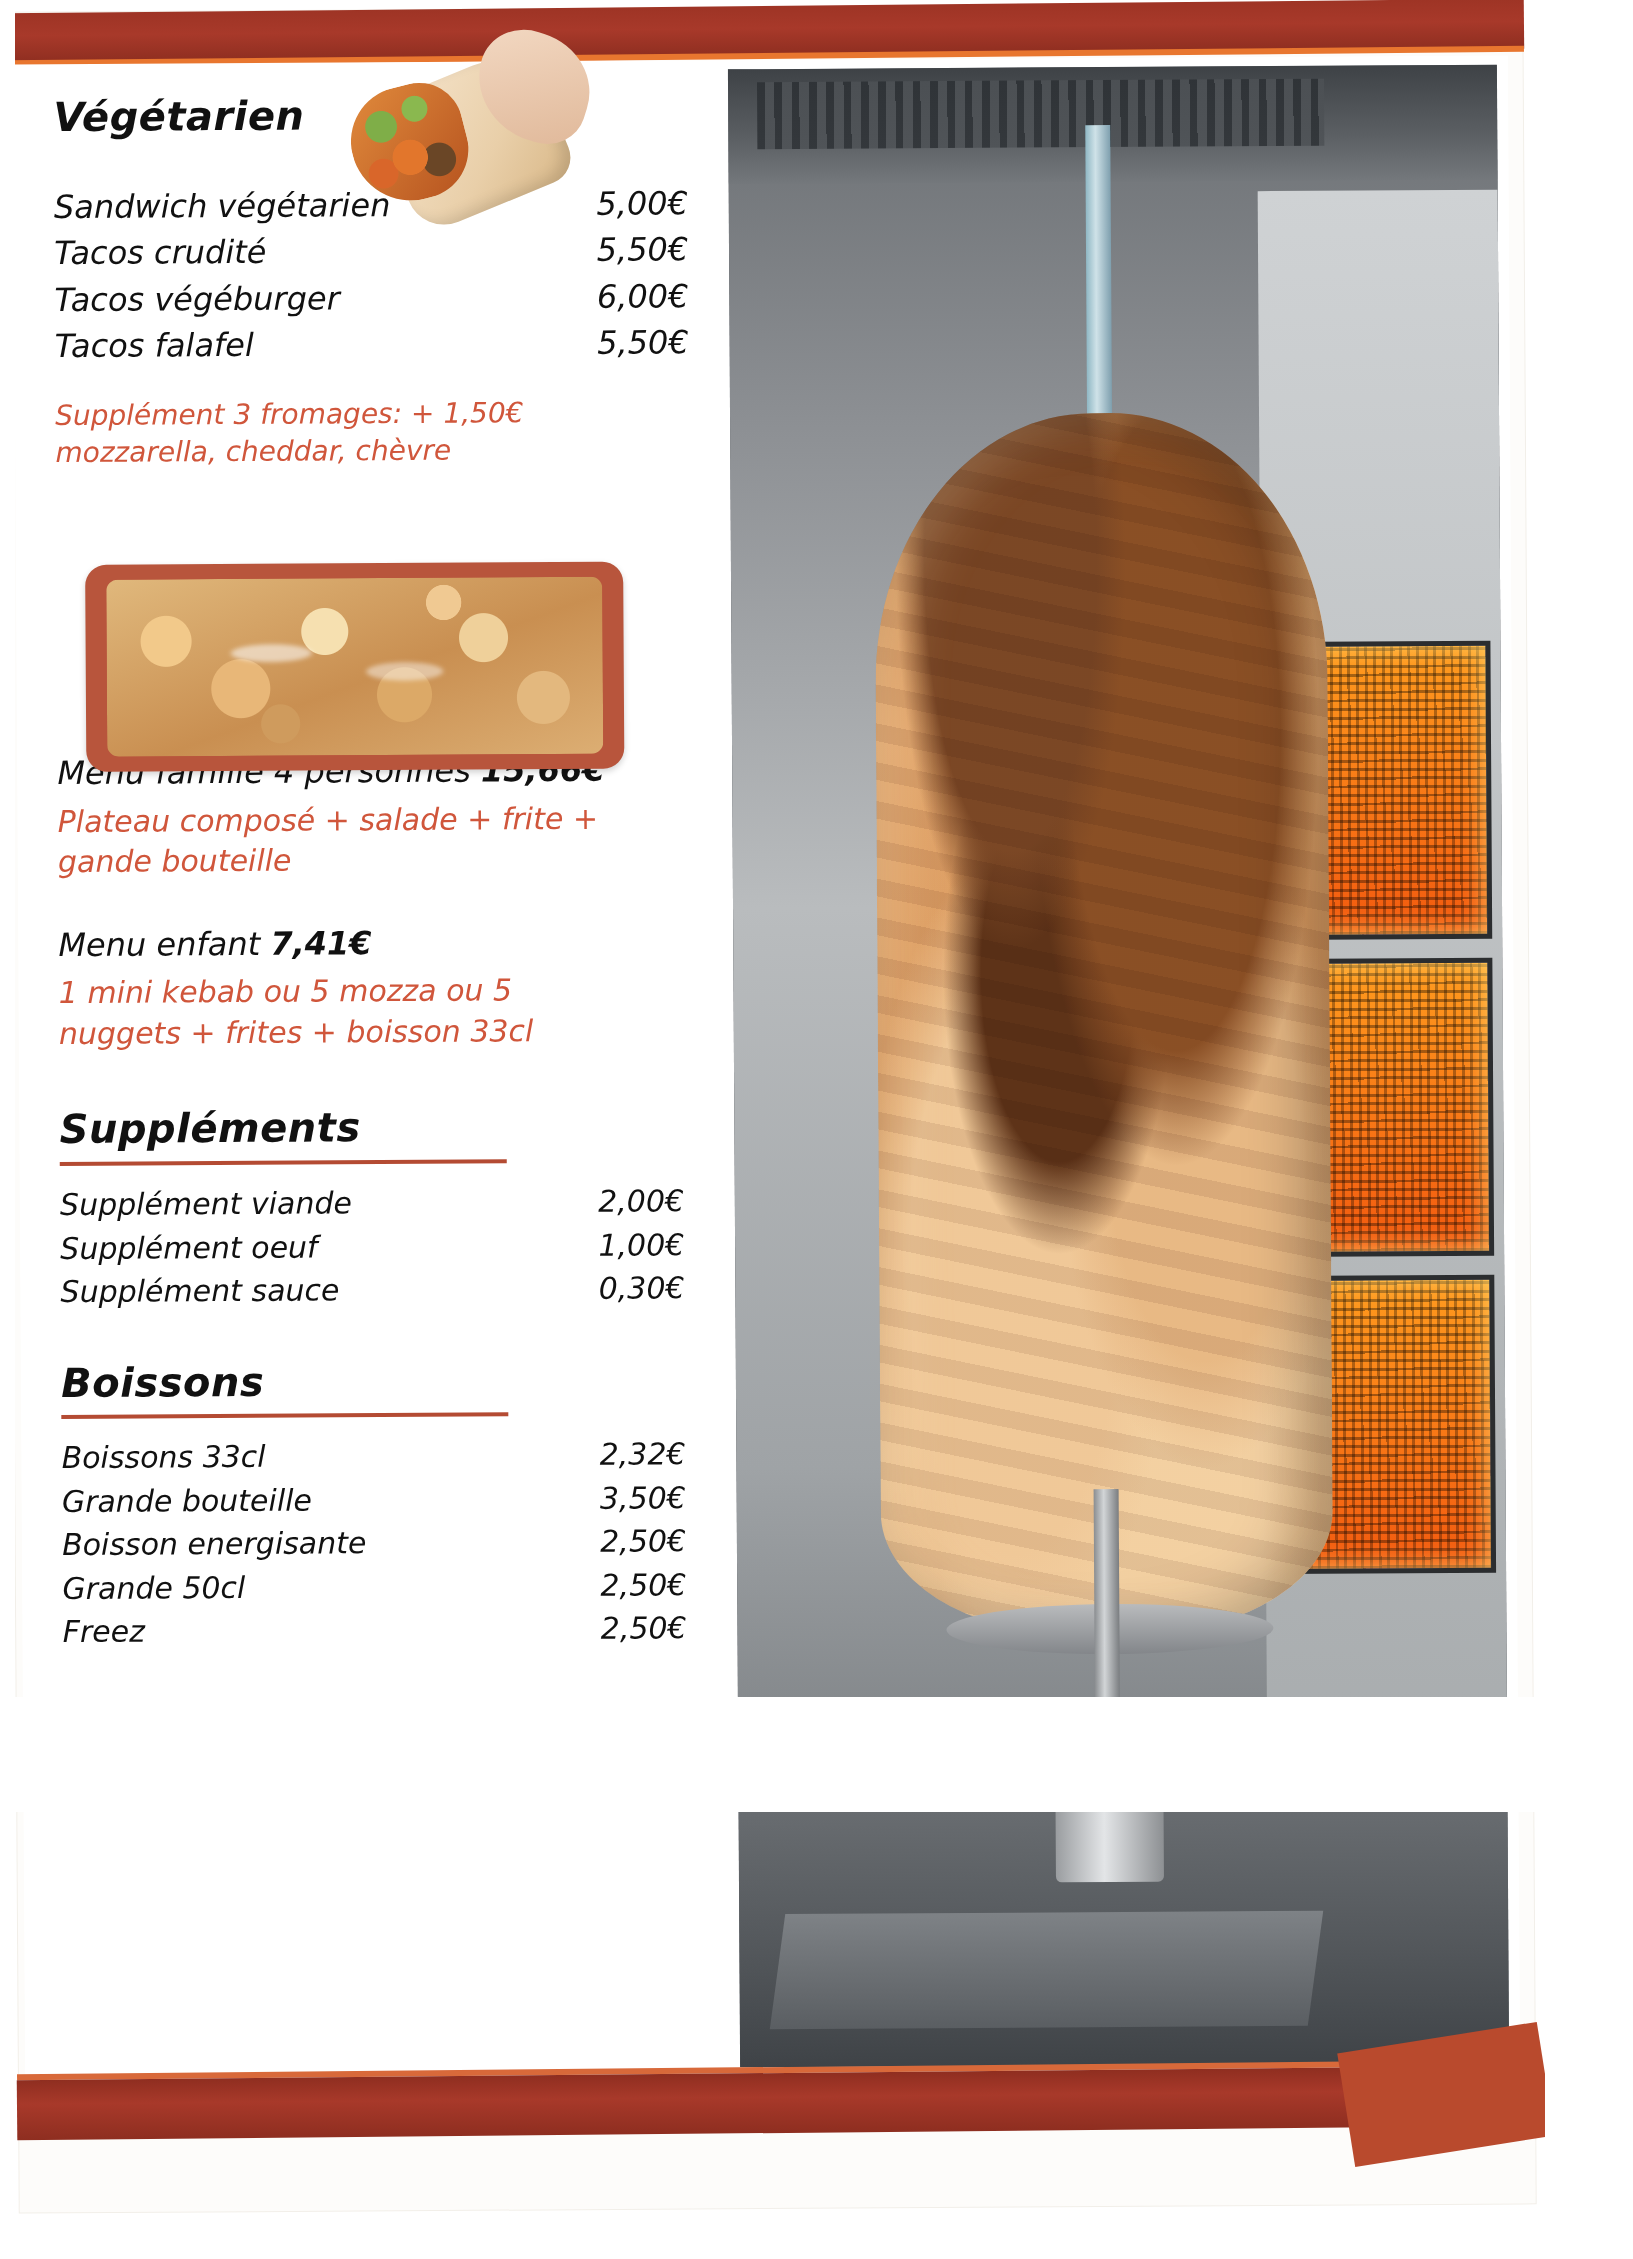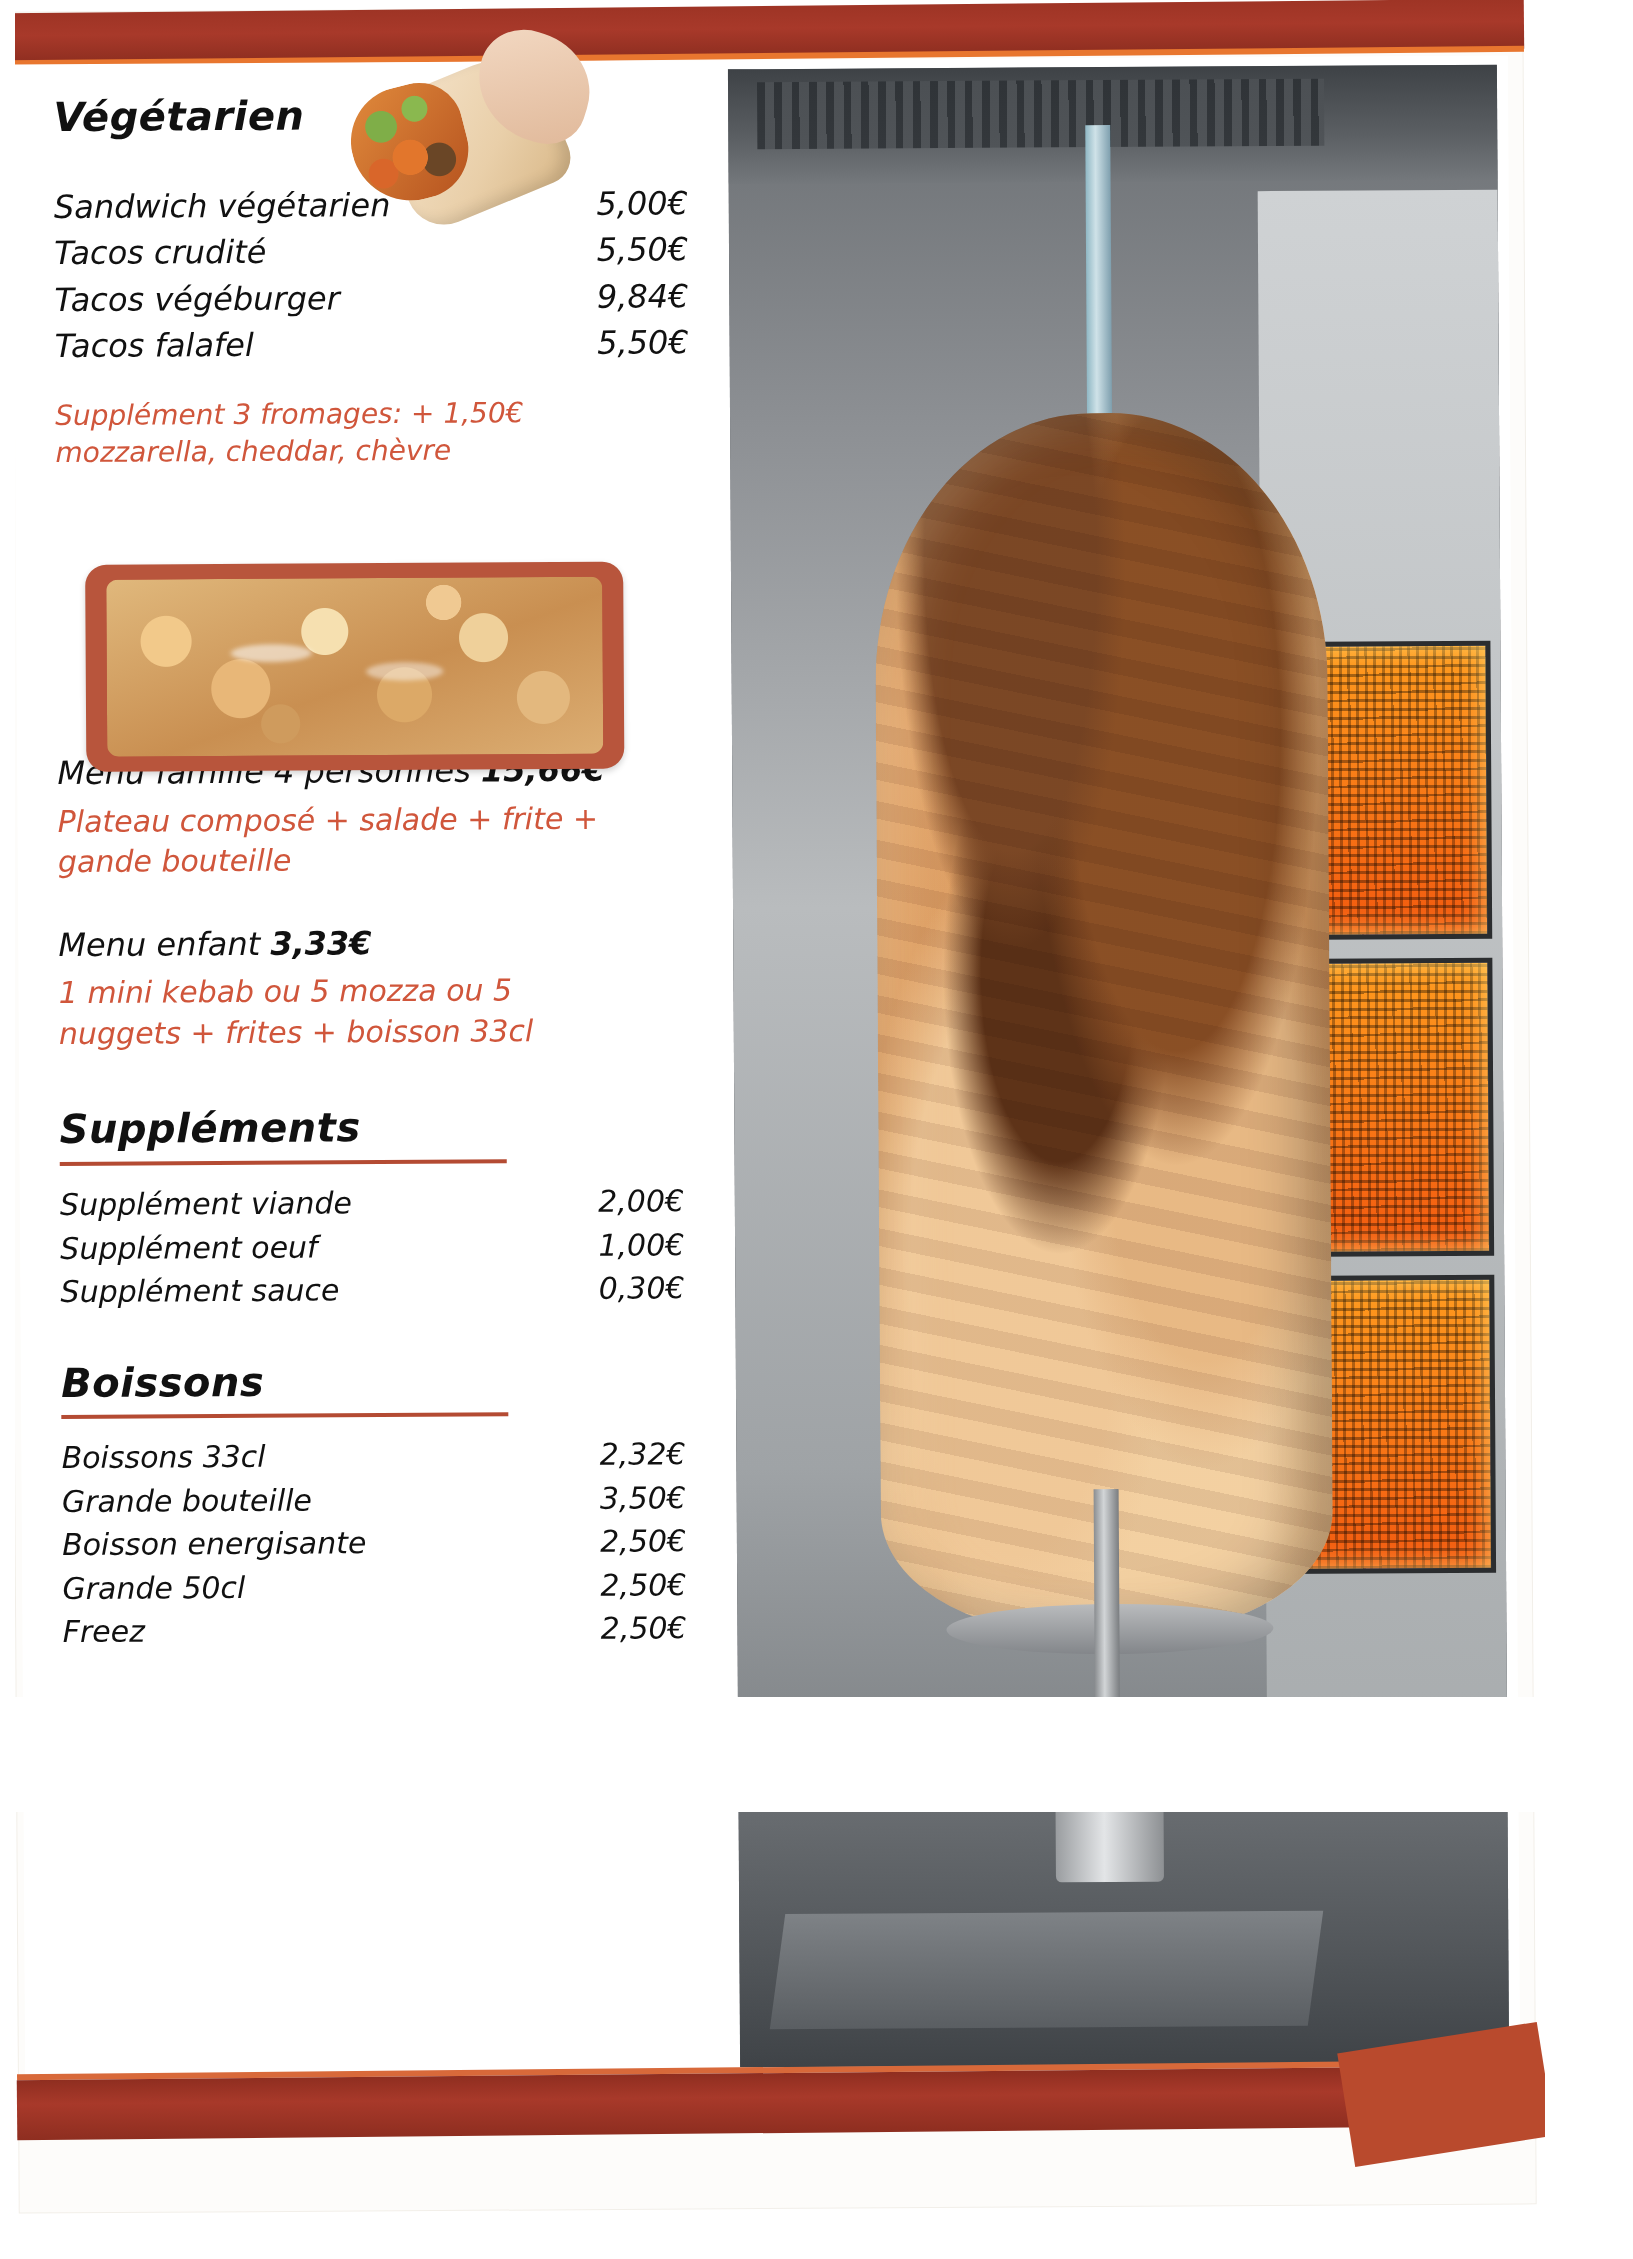--- a/index.html
+++ b/index.html
@@ -388,21 +388,21 @@
       <div class="menu-row">
         <span class="name">Sandwich végétarien</span>
         <span class="price">5,00€</span>
       </div>
       <div class="menu-row">
         <span class="name">Tacos crudité</span>
         <span class="price">5,50€</span>
       </div>
       <div class="menu-row">
         <span class="name">Tacos végéburger</span>
-        <span class="price">9,84€</span>
+        <span class="price">6,00€</span>
       </div>
       <div class="menu-row">
         <span class="name">Tacos falafel</span>
         <span class="price">5,50€</span>
       </div>
     </div>
 
     <div class="note">
       <div>Supplément 3 fromages: + 1,50€</div>
       <div>mozzarella, cheddar, chèvre</div>
@@ -419,21 +419,21 @@
         <span>Menu famille 4 personnes </span><b>15,66€</b>
       </div>
       <div class="formula-desc">
         <div>Plateau composé + salade + frite +</div>
         <div>gande bouteille</div>
       </div>
     </div>
 
     <div style="margin-top:40px;">
       <div class="formula">
-        <span>Menu enfant </span><b>3,33€</b>
+        <span>Menu enfant </span><b>7,41€</b>
       </div>
       <div class="formula-desc">
         <div>1 mini kebab ou 5 mozza ou 5</div>
         <div>nuggets + frites + boisson 33cl</div>
       </div>
     </div>
 
     <div style="margin-top:52px;">
       <div class="section-title">Suppléments</div>
       <div class="title-rule"></div>

